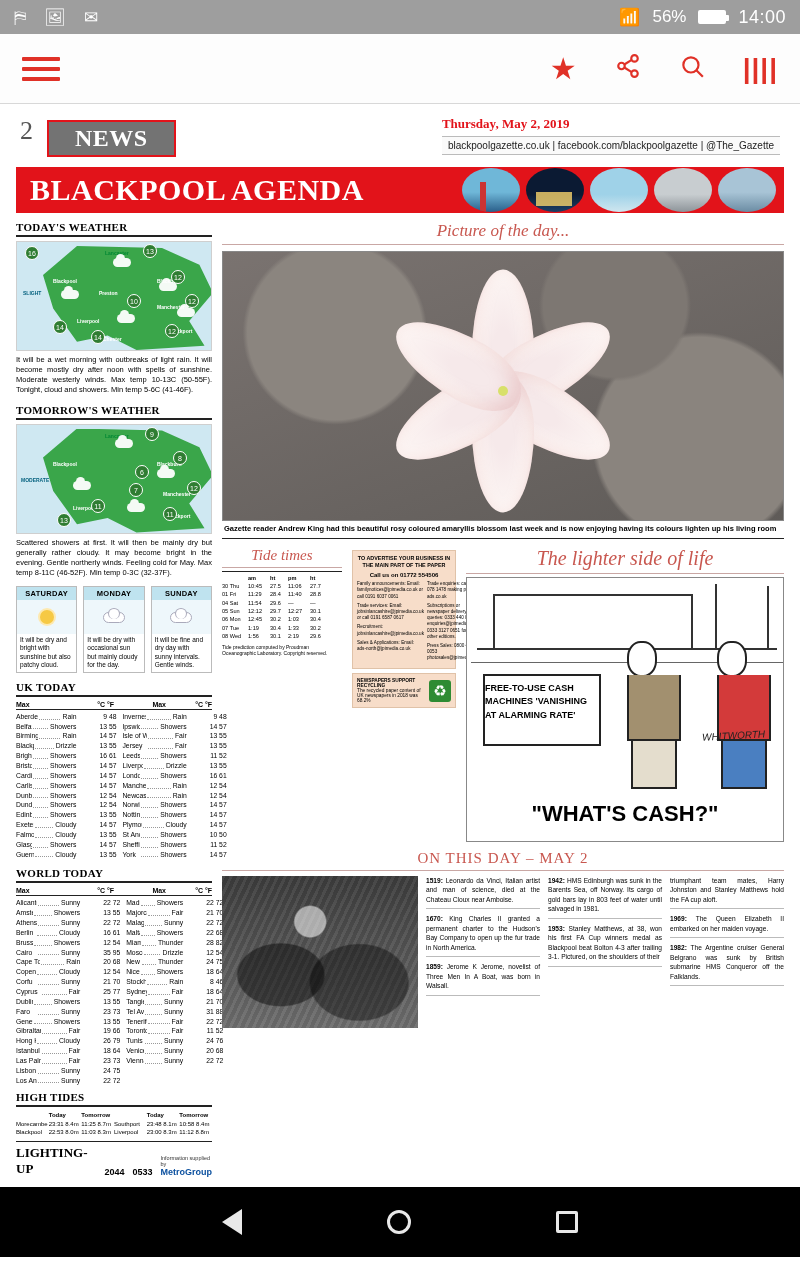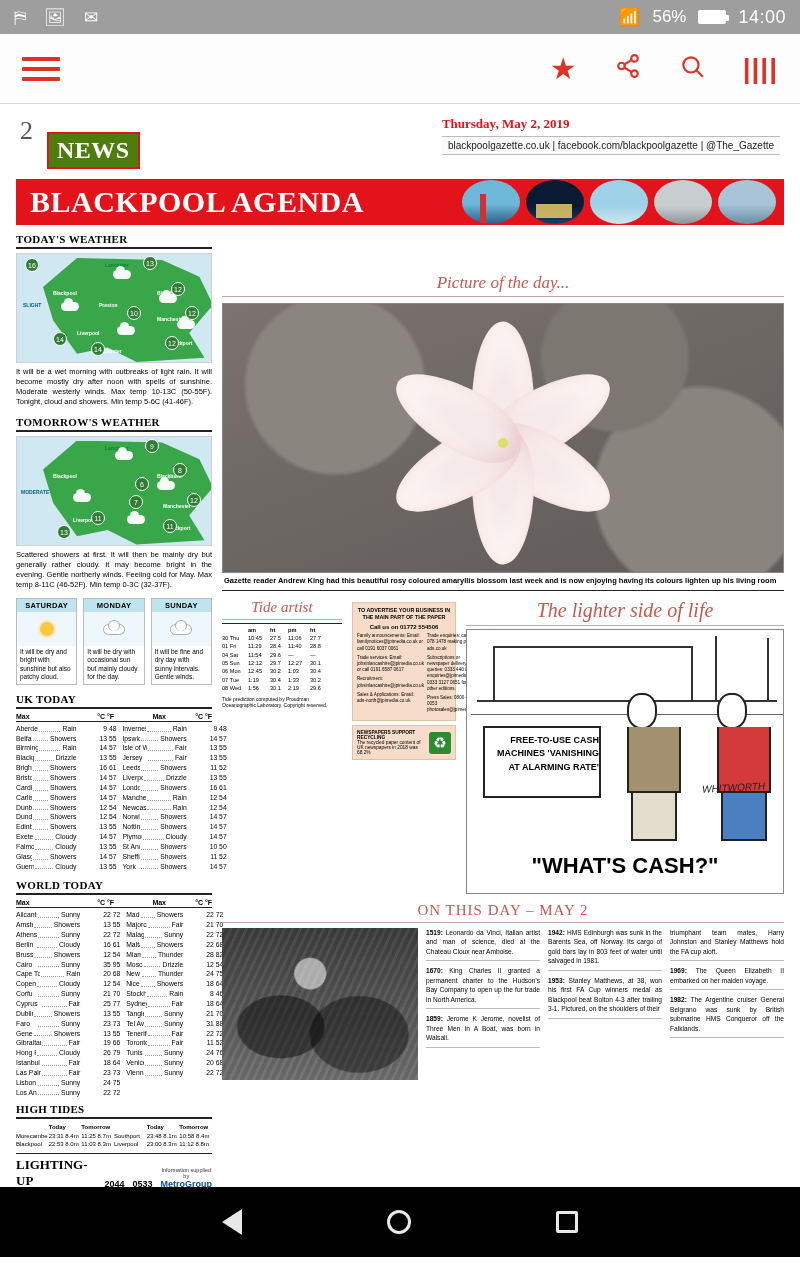--- a/index.html
+++ b/index.html
@@ -39,23 +39,23 @@
   .toolbar .actions { margin-left: auto; display: flex; align-items: center; gap: 38px; }
   .tb-ic { color: #e03127; font-size: 30px; line-height: 1; }
   .bars-ic { letter-spacing: 1px; font-size: 28px; font-weight: bold; }
 
   
   .page { width: 800px; height: 1083px; background: #fff; position: relative; padding: 0 16px; }
 
   .masthead-row { display: flex; align-items: flex-start; padding: 12px 4px 4px 4px; }
   .page-num { font-size: 26px; color: #555; font-family: "Liberation Serif", serif; padding-right: 14px; }
   .news-badge {
-    background: #4d7c0f; color: #fff; font-family: "Liberation Serif", serif;
-    font-weight: bold; font-size: 24px; padding: 3px 8px; letter-spacing: .5px;
-    border: 2px solid #e2131a; align-self: flex-start; margin-top: 16px;
+    background: #737373; color: #fff; font-family: "Liberation Serif", serif;
+    font-weight: bold; font-size: 24px; padding: 3px 26px; letter-spacing: .5px;
+    border: 2px solid #e2131a; align-self: flex-start; margin-top: 4px;
   }
   .masthead-right { margin-left: auto; }
   .date-line { color: #e2131a; font-weight: bold; font-size: 13px; font-family: "Liberation Serif", serif; }
   .web-line {
     font-size: 10px; color: #222; border: 1px solid #bbb; border-left: 0; border-right: 0;
     padding: 3px 6px; margin-top: 4px; background: #fafafa;
   }
 
   .agenda-bar {
     background: #e2131a; height: 46px; display: flex; align-items: center;
@@ -70,21 +70,21 @@
   .t1 { background: linear-gradient(#6fb7d8 55%, #2a5f8a); }
   .t1::after { content:""; position:absolute; left:18px; bottom:0; width:6px; height:30px; background:#c33; }
   .t2 { background: linear-gradient(#0b1a33 60%, #1b3f66); }
   .t2::after { content:""; position:absolute; left:10px; bottom:6px; width:36px; height:14px; background:#f7d36b; opacity:.8;}
   .t3 { background: linear-gradient(#9fd2e8 60%, #cfe6ef); }
   .t4 { background: linear-gradient(#c8cdd0 60%, #8d9499); }
   .t5 { background: linear-gradient(#a8c4d6 55%, #6b8ca3); }
 
   .cols { display: flex; gap: 10px; margin-top: 8px; }
   .col-left { width: 196px; }
-  .col-right { flex: 1; margin-top: 40px; }
+  .col-right { flex: 1; }
 
   .sec-head {
     font-family: "Liberation Serif", serif; font-weight: bold; font-size: 11px;
     letter-spacing: .3px; border-bottom: 2px solid #222; padding-bottom: 2px; margin-bottom: 4px;
   }
   .script-head {
     font-family: "Liberation Serif", serif; font-style: italic; color: #c8574f;
     font-size: 17px; text-align: center; border-bottom: 1px solid #c9a7a4; padding-bottom: 3px;
   }
 
@@ -127,21 +127,21 @@
   .dots { flex: 1; border-bottom: 1px dotted #999; margin: 0 2px 2px 1px; }
   .ht-tbl { font-size: 6px; line-height: 1.4; }
   .ht-row { display: flex; }
   .ht-row span { flex: 1; }
   .lighting {
     display: flex; align-items: flex-end; gap: 8px; margin-top: 4px;
     border-top: 1px solid #222; padding-top: 3px;
   }
   .lighting .lab { font-family: "Liberation Serif", serif; font-weight: bold; font-size: 13px; }
   .lighting .tm { font-size: 9px; font-weight: bold; }
-  .met { margin-left: auto; text-align: center; font-size: 5.5px; color: #333; }
+  .met { margin-left: auto; text-align: left; font-size: 5.5px; color: #333; }
   .met b { color: #0a4f9e; font-size: 9px; display: block; }
 
   
   .potd-frame { border: 1px solid #888; width: 100%; height: 270px; position: relative; overflow: hidden; background: #6d6a68; }
   .potd-bg { position:absolute; inset:0; background:
       radial-gradient(circle at 20% 30%, #8b857f 0 18%, transparent 19%),
       radial-gradient(circle at 70% 20%, #7d7772 0 16%, transparent 17%),
       radial-gradient(circle at 85% 70%, #8a847e 0 20%, transparent 21%),
       linear-gradient(160deg,#7a7370,#5f5b58); }
   .flower { position: absolute; left: 50%; top: 52%; transform: translate(-50%,-50%); width: 330px; height: 230px; }
@@ -179,21 +179,21 @@
   .advert-box .phone { text-align: center; font-weight: bold; font-size: 6px; margin: 2px 0; }
   .advert-cols { display: flex; gap: 3px; }
   .advert-cols > div { flex: 1; }
   .recycle { background: #f7ddc9; border: 1px solid #e0c2a8; margin-top: 4px; padding: 4px; font-size: 4.8px; display: flex; gap: 4px; align-items: center; }
   .recycle-logo { width: 22px; height: 22px; background: #2e8b33; border-radius: 3px; position: relative; flex: none; }
   .recycle-logo::after { content: "♻"; position: absolute; inset: 0; color: #fff; font-size: 15px; text-align: center; line-height: 22px; }
 
   .cartoon-box { border: 1px solid #888; background: #fff; height: 265px; position: relative; overflow: hidden; margin-top: 3px; }
   .cb-line { position: absolute; background: #333; }
   .sign-box { position: absolute; left: 16px; top: 96px; width: 118px; height: 72px; border: 2px solid #222; background: #fff; }
-  .sign-box div { font-size: 9px; font-weight: bold; text-align: right; line-height: 1.5; margin-top: 6px; font-family: "Liberation Sans", sans-serif; }
+  .sign-box div { font-size: 9px; font-weight: bold; text-align: left; line-height: 1.5; margin-top: 6px; font-family: "Liberation Sans", sans-serif; }
   .cartoon-quote { position: absolute; left: 50%; transform: translateX(-50%); bottom: 14px; font-size: 22px; font-weight: bold; font-family: "Liberation Sans", sans-serif; white-space: nowrap; }
   .signature { position: absolute; right: 18px; top: 152px; font-size: 10px; font-style: italic; transform: rotate(-3deg); color: #222; }
   .man {
     position: absolute; bottom: 52px;
   }
   .man .head { width: 30px; height: 36px; border: 2px solid #222; border-radius: 45%; background: #fff; }
   .man .body { width: 54px; height: 66px; border: 2px solid #222; border-top: 0; margin-top: -2px; }
   .m1 .body { background: #a2906f; }
   .m2 .body { background: #d33a3a; }
   .m1 .legs, .m2 .legs { width: 46px; height: 48px; border: 2px solid #222; border-top: 0; margin-left: 4px; }
@@ -853,21 +853,21 @@
             <div class="petal p5"></div>
             <div class="petal p6"></div>
           <div class="stamen"></div>
         </div>
       </div>
       <div class="potd-caption">Gazette reader Andrew King had this beautiful rosy coloured amaryllis blossom last week and is now enjoying having its colours lighten up his living room</div>
 
       <div class="mid-row">
 
         <div class="tide-col">
-          <div class="script-head" style="font-size:15px">Tide artist</div>
+          <div class="script-head" style="font-size:15px">Tide times</div>
           <div class="tide-tbl">
             <div class="tide-hdr">
               <i class="tw"></i>
               <i class="tw2">am</i>
               <i class="tw3">ht</i>
               <i class="tw2">pm</i>
               <i class="tw3">ht</i>
             </div>
             <div id="tiderows">
                 <div class="tide-row">

